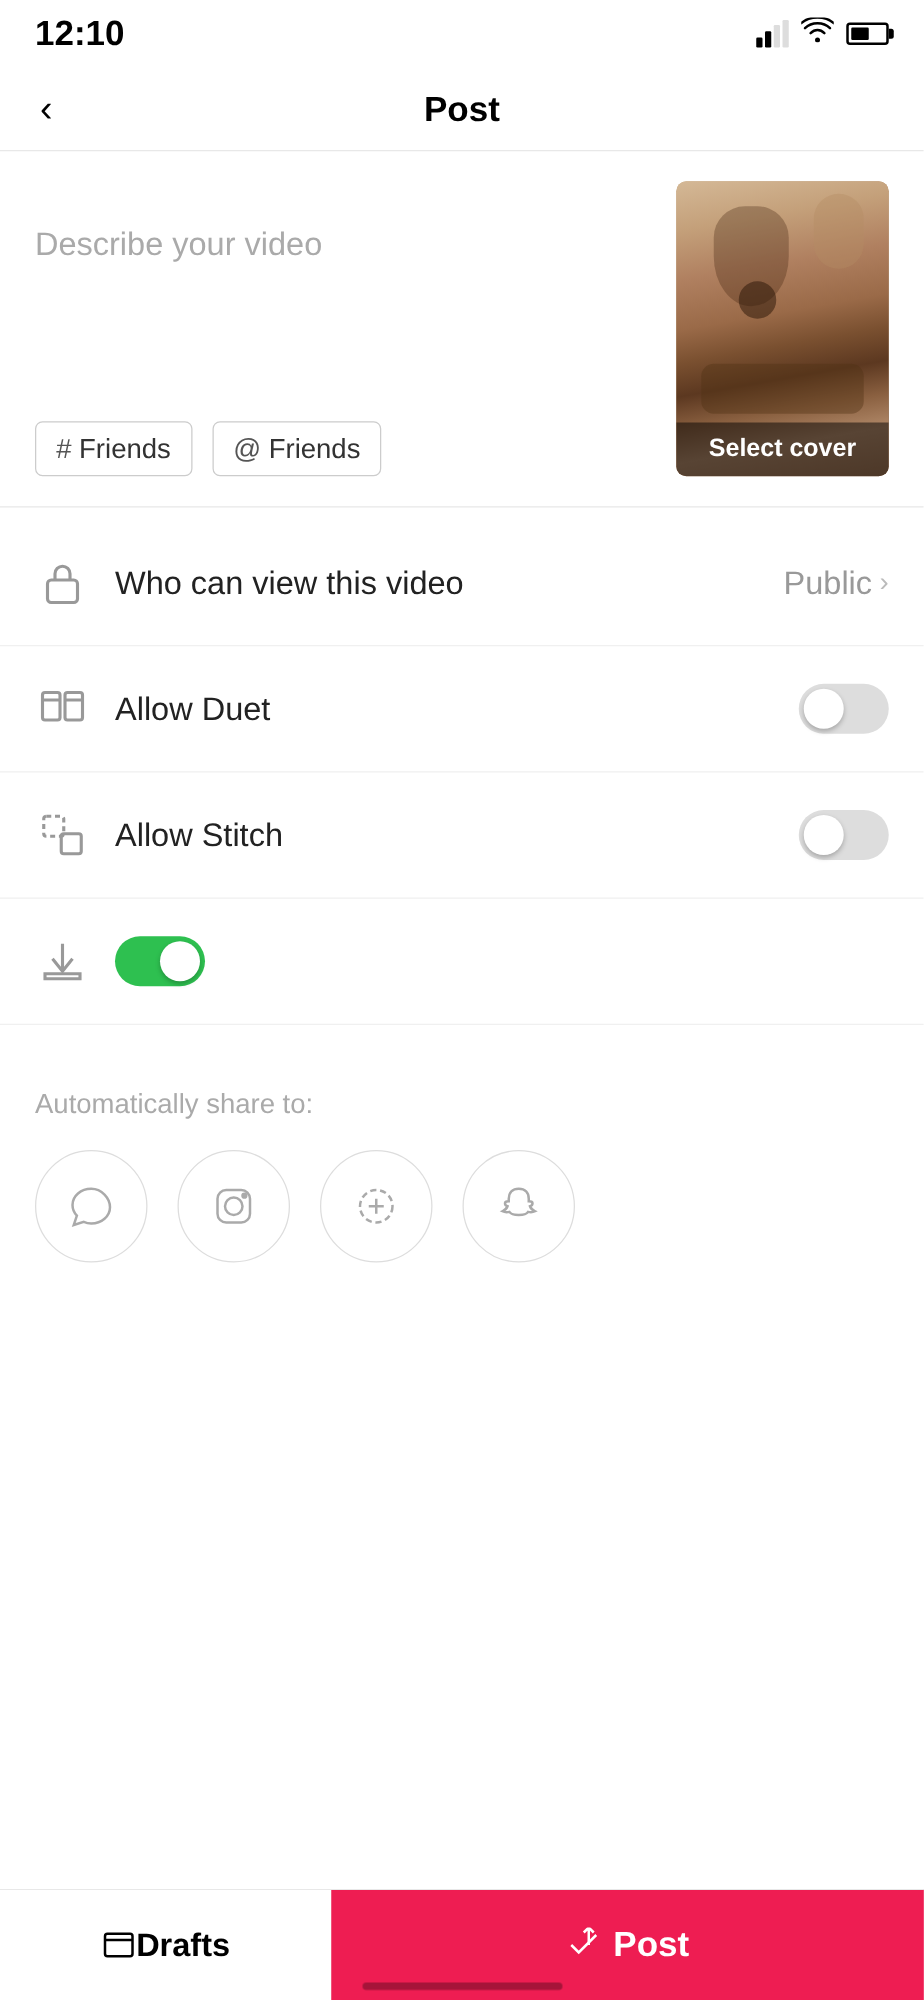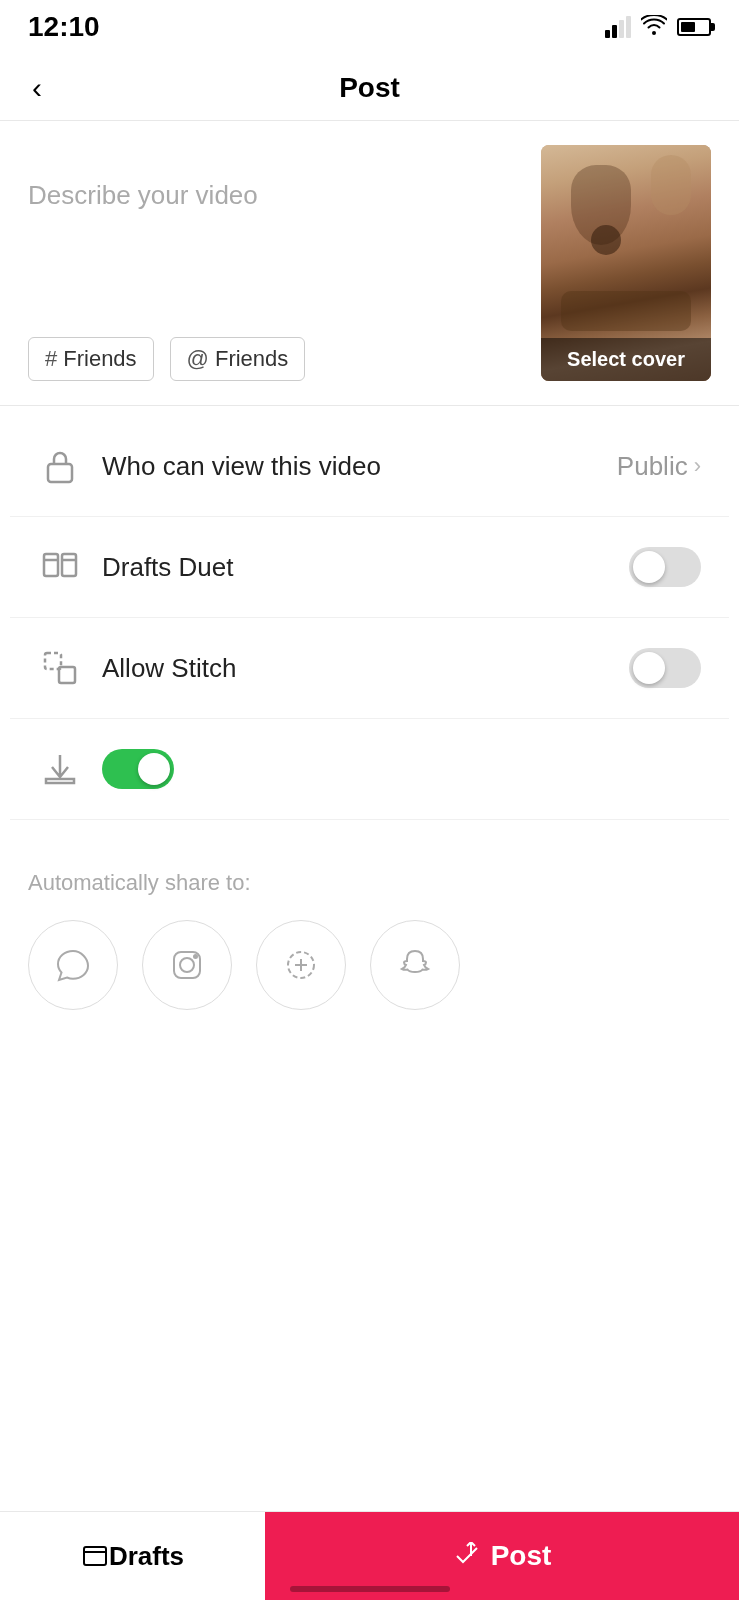--- a/index.html
+++ b/index.html
@@ -167,21 +167,21 @@
       background: rgba(0,0,0,0.5);
       color: #fff;
       text-align: center;
       padding: 10px 6px;
       font-size: 20px;
       font-weight: 600;
     }
 
     
     .settings-section {
-      padding: 10px 10px;
+      padding: 10px 0;
     }
     .setting-row {
       display: flex;
       align-items: center;
       padding: 28px 28px;
       border-bottom: 1px solid #f0f0f0;
     }
     .setting-icon {
       width: 44px;
       height: 44px;
@@ -410,21 +410,21 @@
 
   <div class="setting-row">
     <div class="setting-icon">
       <svg viewBox="0 0 36 36" fill="none" stroke="#999" stroke-width="2.5">
         <rect x="2" y="5" width="14" height="22" rx="2" ry="2"></rect>
         <rect x="20" y="5" width="14" height="22" rx="2" ry="2"></rect>
         <line x1="2" y1="11" x2="16" y2="11"></line>
         <line x1="20" y1="11" x2="34" y2="11"></line>
       </svg>
     </div>
-    <span class="setting-label">Drafts Duet</span>
+    <span class="setting-label">Allow Duet</span>
     <div class="toggle off">
       <div class="toggle-knob"></div>
     </div>
   </div>
 
   <div class="setting-row">
     <div class="setting-icon">
       <svg viewBox="0 0 36 36" fill="none" stroke="#999" stroke-width="2.5">
         <rect x="3" y="3" width="16" height="16" rx="2" ry="2" stroke-dasharray="4 3"></rect>
         <rect x="17" y="17" width="16" height="16" rx="2" ry="2"></rect>

